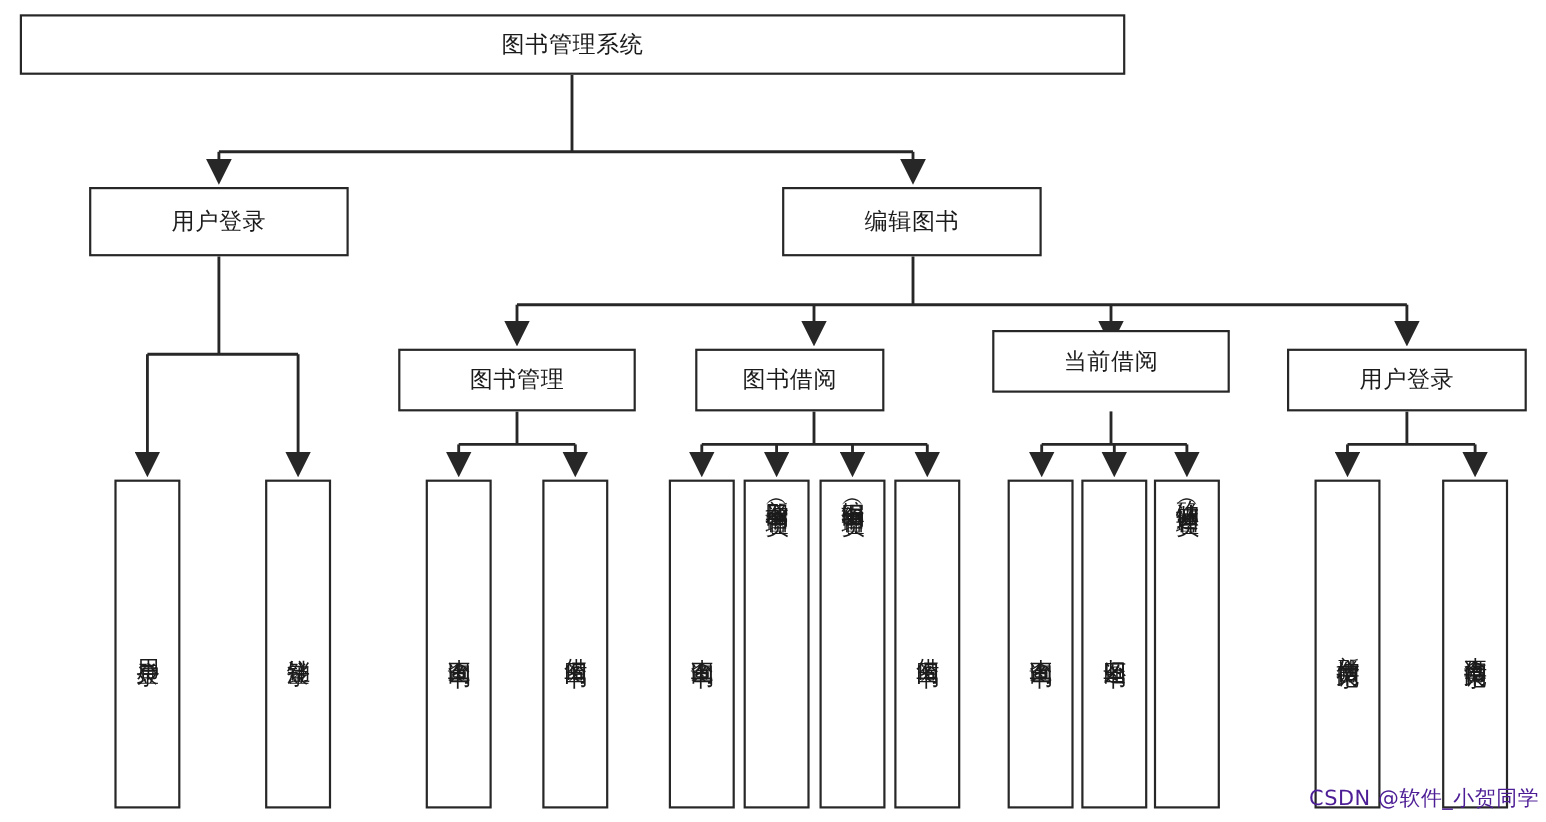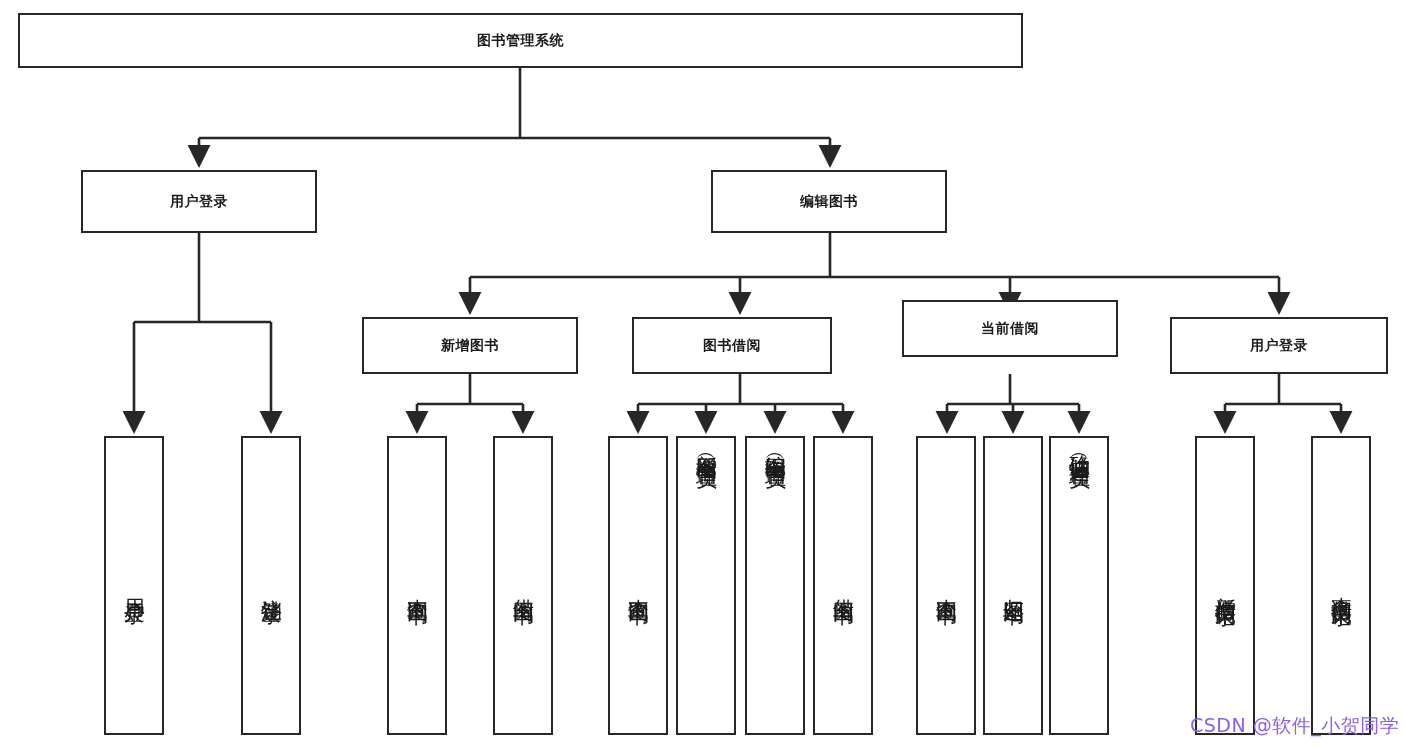--- a/index.html
+++ b/index.html
@@ -29,46 +29,45 @@
     position: absolute;
     box-sizing: border-box;
     border: 2px solid #272727;
     background: #ffffff;
     display: flex;
     align-items: center;
     justify-content: center;
     color: #1b1b1b;
   }
   .node.horiz .label {
-    font-size: 14px;
+    font-size: 21px;
     line-height: 1.1;
     letter-spacing: 0.5px;
     white-space: nowrap;
-    font-weight: bold;
   }
   .node.vert {
     align-items: flex-start;
     justify-content: center;
     padding-top: 0;
   }
   .node.vert .label {
     writing-mode: vertical-rl;
     text-orientation: upright;
     font-size: 21px;
     letter-spacing: 2px;
     line-height: 1.0;
     white-space: nowrap;
     display: block;
   }
   .node.vert.centered {
     align-items: center;
   }
   .watermark {
     position: absolute;
-    color: #8b5cf6;
+    color: #4c1d95;
     font-size: 19px;
     white-space: nowrap;
     letter-spacing: 0.5px;
   }
 </style>
 </head>
 <body>
 
 <div id="canvas">
 
@@ -130,23 +129,23 @@
   </div>
 
   <div class="node horiz" style="left:81px; top:170px; width:236px; height:63px;">
     <span class="label">用户登录</span>
   </div>
   <div class="node horiz" style="left:711px; top:170px; width:236px; height:63px;">
     <span class="label">编辑图书</span>
   </div>
 
   <div class="node horiz" style="left:362px; top:317px; width:216px; height:57px;">
-    <span class="label">新增图书</span>
+    <span class="label">图书管理</span>
   </div>
-  <div class="node horiz" style="left:632px; top:317px; width:200px; height:57px;">
+  <div class="node horiz" style="left:632px; top:317px; width:172px; height:57px;">
     <span class="label">图书借阅</span>
   </div>
   <div class="node horiz" style="left:902px; top:300px; width:216px; height:57px;">
     <span class="label">当前借阅</span>
   </div>
   <div class="node horiz" style="left:1170px; top:317px; width:218px; height:57px;">
     <span class="label">用户登录</span>
   </div>
 
   <div class="node vert centered" style="left:104px; top:436px; width:60px; height:299px;">

